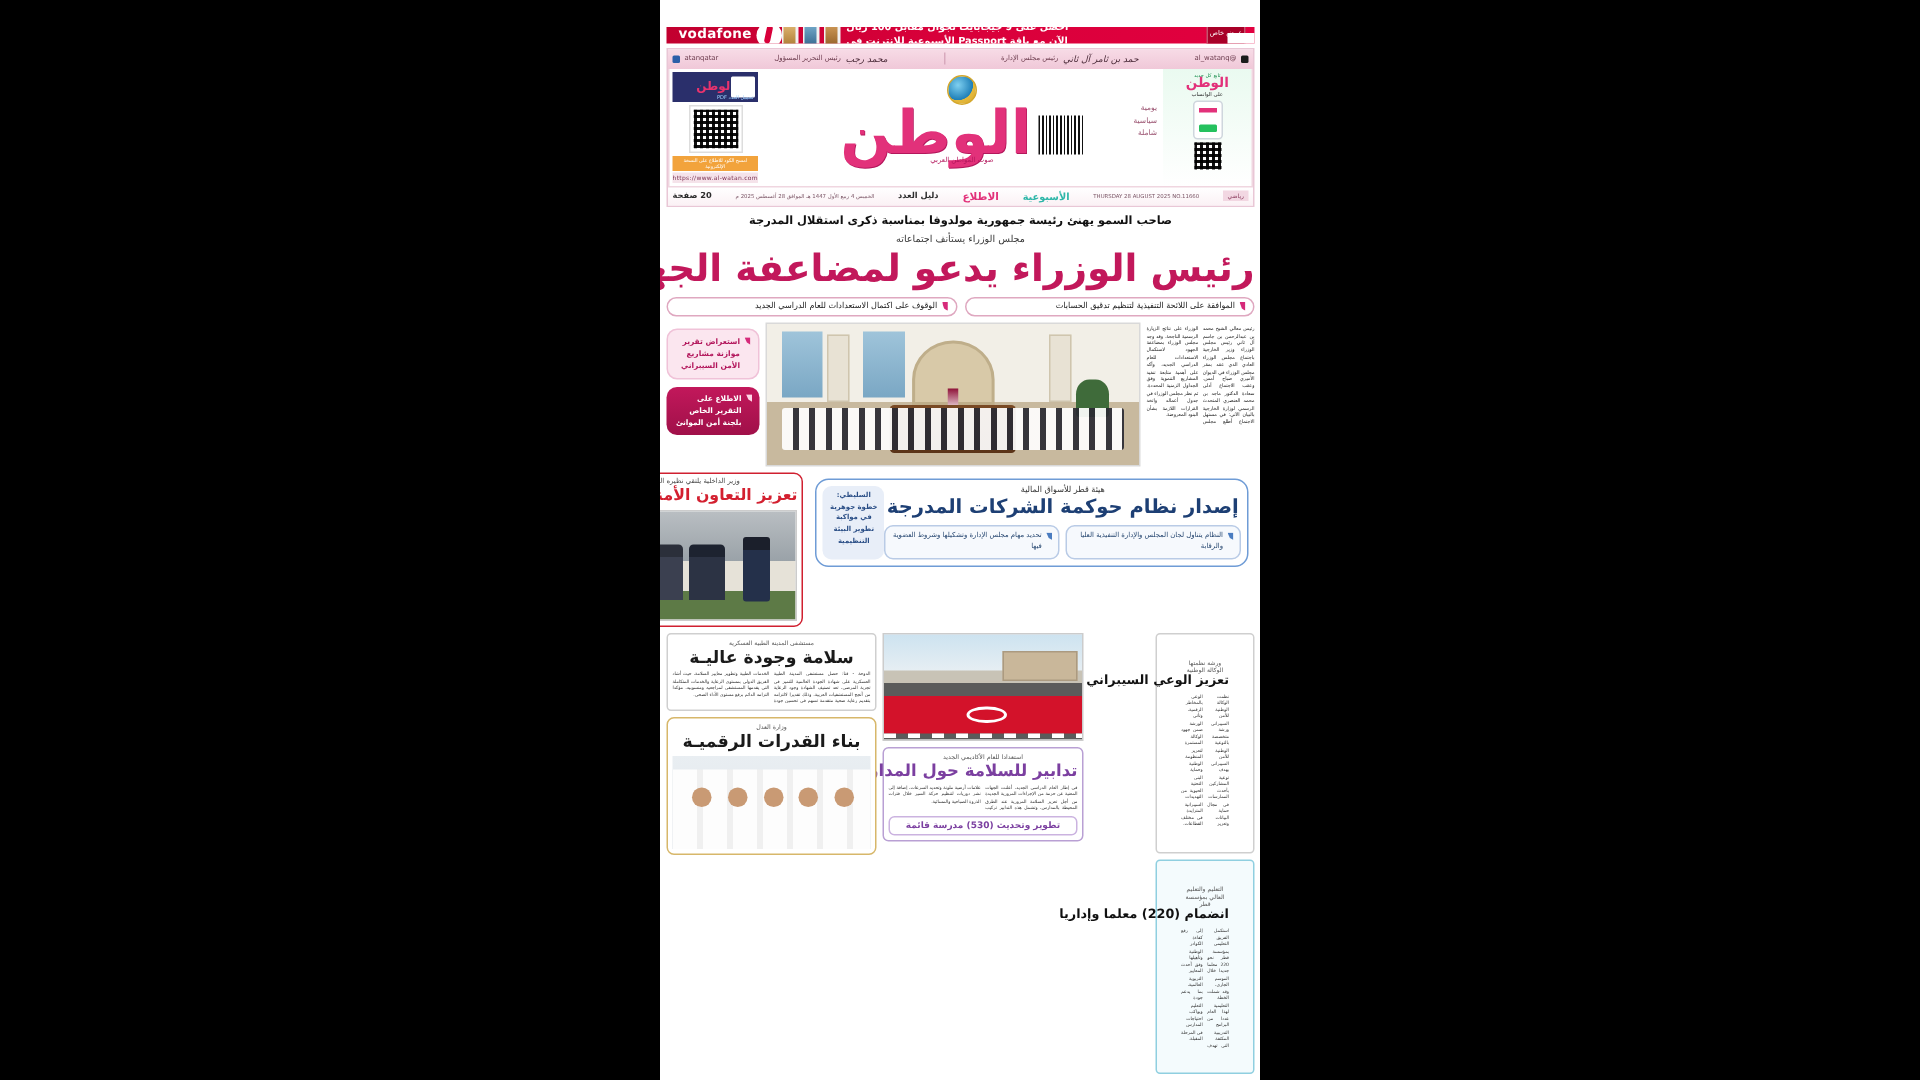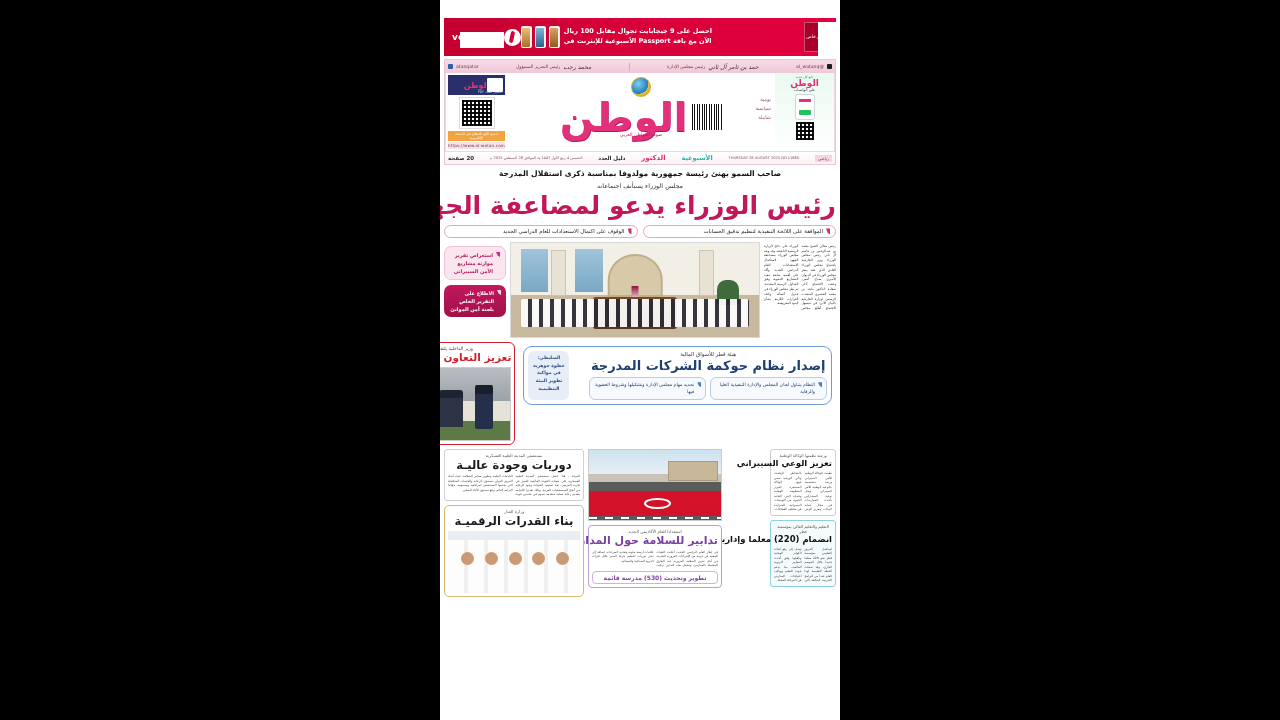--- a/index.html
+++ b/index.html
@@ -156,21 +156,21 @@
   .lp-people { position:absolute; left:4%; right:4%; top:60%; height:30%;
      background: repeating-linear-gradient(90deg, #ffffff 0 7px, #2a2a33 7px 11px); opacity:.92; border-radius:2px;}
   .lp-plant { position:absolute; right:8%; top:40%; width:9%; height:26%; background:#3f6b3a; border-radius:40% 40% 10% 10%;}
 
   .lead-text { width:72px; font-size:3.2px; line-height:1.5; color:#222; text-align:justify;
      column-count:2; column-gap:3px; padding-top:2px; max-height:96px; overflow:hidden;}
 
   
   .finance {
     margin:4px 4px 0 4px; border:1.5px solid #6f9cd6; border-radius:9px; padding:4px;
-    display:flex; gap:20px; background:#fff; position:relative;
+    display:flex; gap:0; background:#fff; position:relative;
   }
   .fin-side { width:44px; background:#e8eef8; border-radius:6px; padding:3px;
      font-size:4.6px; color:#2a4e86; font-weight:bold; line-height:1.7; text-align:center;}
   .fin-main { flex:1 1 auto; text-align:center; }
   .fin-kicker{ font-size:5.4px; color:#333; }
   .fin-head { font-size:13px; font-weight:bold; color:#1d3f74; line-height:1.25; margin-top:1px; white-space:nowrap;}
   .fin-sub-row { display:flex; gap:4px; margin-top:3px; }
   .fin-sub {
     flex:1 1 0; border:1px solid #b9cbe6; border-radius:6px; background:#f6f9fd;
     font-size:4.6px; color:#24456f; line-height:1.6; padding:3px 4px;
@@ -193,21 +193,21 @@
      background:linear-gradient(180deg,#cfd6d9 0 46%, #e6e2d8 46% 74%, #5d7a46 74% 100%);}
   .rbp-bldg{ position:absolute; left:0; right:0; top:0; height:46%; background:linear-gradient(180deg,#b9bec2,#9aa2a8);}
   .rbp-m1,.rbp-m2 { position:absolute; bottom:18%; width:17%; height:52%; border-radius:3px 3px 0 0;}
   .rbp-m1 { left:30%; background:linear-gradient(180deg,#2b2f3a 0 22%, #3b4050 22% 100%);}
   .rbp-m2 { left:50%; background:linear-gradient(180deg,#1d2330 0 22%, #2c3344 22% 100%);}
   .rbp-guard { position:absolute; right:12%; bottom:16%; width:13%; height:60%;
      background:linear-gradient(180deg,#1b1f2b 0 20%, #24304a 20% 100%); border-radius:2px;}
 
   
   .leftcol { width:110px; display:flex; flex-direction:column; gap:4px; }
-  .artbox { border:1px solid #cfcfcf; border-radius:3px; padding:3px; background:#fff;margin-left:44px; }
+  .artbox { border:1px solid #cfcfcf; border-radius:3px; padding:16px; background:#fff;margin-left:44px; }
   .ab-kicker { font-size:4px; color:#555; text-align:center; }
   .ab-head { font-size:8.5px; font-weight:bold; color:#111; text-align:center; line-height:1.3; white-space:nowrap;}
   .ab-body { font-size:3px; line-height:1.5; color:#333; text-align:justify;
      column-count:2; column-gap:3px; margin-top:2px; }
   .artbox.cyan { border:1px solid #8fcfe0; background:#f4fbfd; }
 
   
   .midcol { width:134px; display:flex; flex-direction:column; gap:4px; }
   .road-photo { height:72px; border:1px solid #ccc; position:relative; overflow:hidden;
      background:linear-gradient(180deg,#cfe2ee 0 34%, #c8c3b6 34% 46%, #5b5b5b 46% 100%);}
@@ -323,21 +323,21 @@
         <div class="qr"></div>
         <div class="qr-cap">امسح الكود للاطلاع على النسخة الإلكترونية</div>
         <div class="mast-url">https://www.al-watan.com</div>
       </div>
     </div>
 
     <div class="mast-nav">
       <div class="nav-tag">رياضي</div>
       <div class="nav-date">THURSDAY 28 AUGUST 2025 NO.11660</div>
       <div class="nav-pill nav-econ">الأسبوعية</div>
-      <div class="nav-pill nav-sport">الدكتور</div>
+      <div class="nav-pill nav-sport">الاطلاع</div>
       <div class="nav-pill nav-guide">دليل العدد</div>
       <div class="nav-date">الخميس 4 ربيع الأول 1447 هـ الموافق 28 أغسطس 2025 م</div>
       <div class="nav-pill nav-pages">20 صفحة</div>
     </div>
   </div>
 
   <div class="lead">
     <div class="kicker-top">صاحب السمو يهنئ رئيسة جمهورية مولدوفا بمناسبة ذكرى استقلال المدرجة</div>
     <div class="kicker-sub">مجلس الوزراء يستأنف اجتماعاته</div>
     <div class="headline-main">رئيس الوزراء يدعو لمضاعفة الجهود</div>
@@ -440,21 +440,21 @@
         <div class="pb-kicker">استعدادا للعام الأكاديمي الجديد</div>
         <div class="pb-head">تدابير للسلامة حول المدارس</div>
         <div class="pb-body">في إطار العام الدراسي الجديد، أعلنت الجهات المعنية عن حزمة من الإجراءات المرورية الجديدة من أجل تعزيز السلامة المرورية عند الطرق المحيطة بالمدارس، وتشمل هذه التدابير تركيب علامات أرضية ملونة وتحديد السرعات، إضافة إلى نشر دوريات لتنظيم حركة السير خلال فترات الذروة الصباحية والمسائية.</div>
         <div class="pb-banner">تطوير وتحديث (530) مدرسة قائمة</div>
       </div>
     </div>
 
     <div class="rightcol">
       <div class="hospbox">
         <div class="ab-kicker">مستشفى المدينة الطبية العسكرية</div>
-        <div class="gb-head">دوريات وجودة عاليـة</div>
+        <div class="gb-head">سلامة وجودة عاليـة</div>
         <div class="ab-body">الدوحة - قنا: حصل مستشفى المدينة الطبية العسكرية على شهادة الجودة العالمية للتميز في تجربة المرضى، تعد تصنيف الشهادة وجود الرعاية من أنجح المستشفيات العربية، وذلك تقديرا لالتزامه بتقديم رعاية صحية متقدمة تسهم في تحسين جودة الخدمات الطبية وتطوير معايير السلامة، حيث أشاد الفريق الدولي بمستوى الرعاية والخدمات المتكاملة التي يقدمها المستشفى لمراجعيه ومنسوبيه، مؤكدا التزامه الدائم برفع مستوى الأداء الصحي.</div>
       </div>
       <div class="goldbox">
         <div class="gb-kicker">وزارة العدل</div>
         <div class="gb-head">بناء القدرات الرقميـة</div>
         <div class="gb-photo">
           <div class="gb-men"></div>
           <div class="gb-head2" style="left:10%"></div>
           <div class="gb-head2" style="left:28%"></div>
           <div class="gb-head2" style="left:46%"></div>

